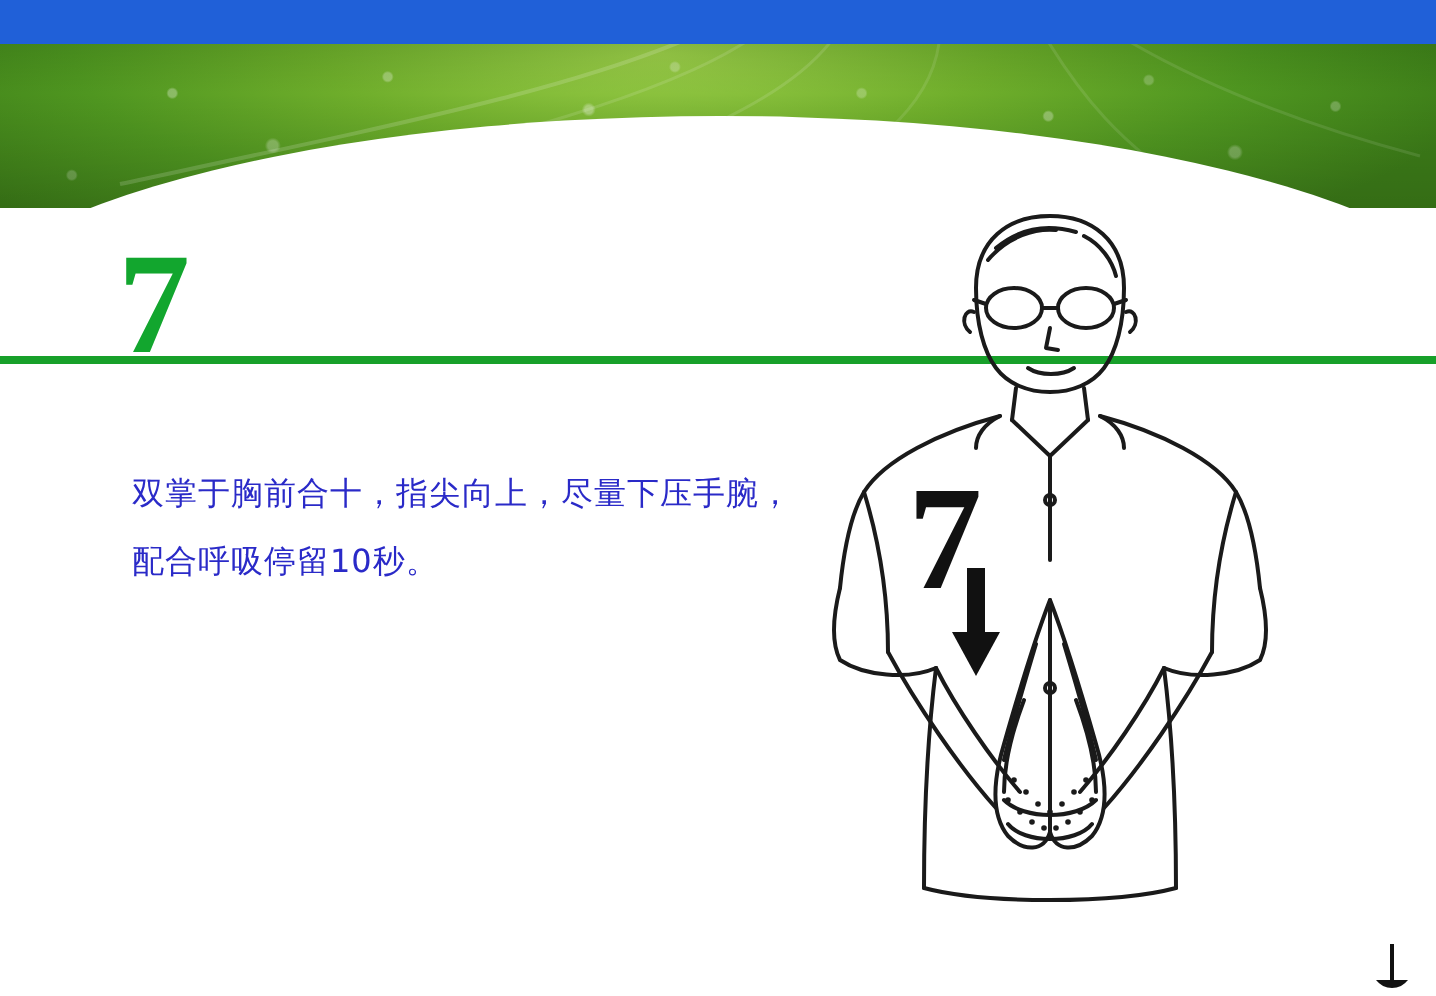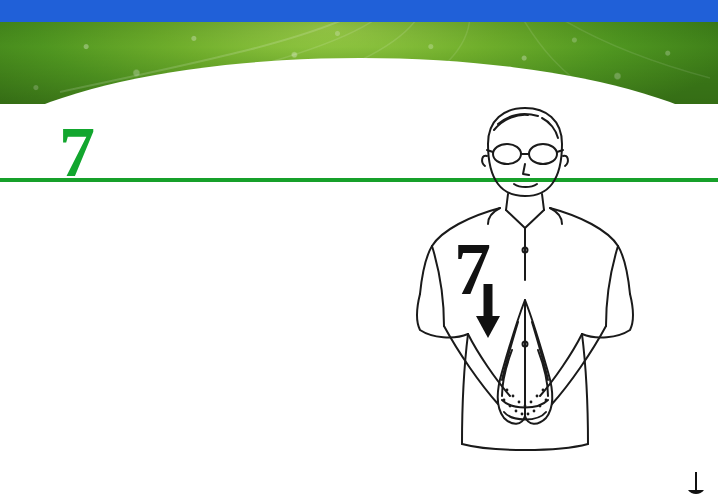--- a/index.html
+++ b/index.html
@@ -176,20 +176,21 @@
     </svg>
   </div>
 
   <div class="curve-green"></div>
   <div class="curve-white"></div>
 
   <div class="content">
 
     <div class="big-number">7</div>
 
+    <div class="body-text">双掌于胸前合十，指尖向上，尽量下压手腕，配合呼吸停留10秒。</div>
 
     <div class="illus">
       <svg width="300" height="380" viewBox="0 0 300 380">
         <g fill="none" stroke="#1a1a1a" stroke-width="2" stroke-linecap="round" stroke-linejoin="round">
 
           <path d="M96,40 C96,16 112,4 133,4 C154,4 170,16 170,40 C170,58 166,72 160,80 C154,88 144,92 133,92 C122,92 112,88 106,80 C100,72 96,58 96,40 Z"></path>
 
           <path d="M102,26 C112,14 126,10 136,11"></path>
           <path d="M106,20 C118,10 132,8 146,12"></path>
           <path d="M150,14 C158,18 164,26 166,34"></path>

